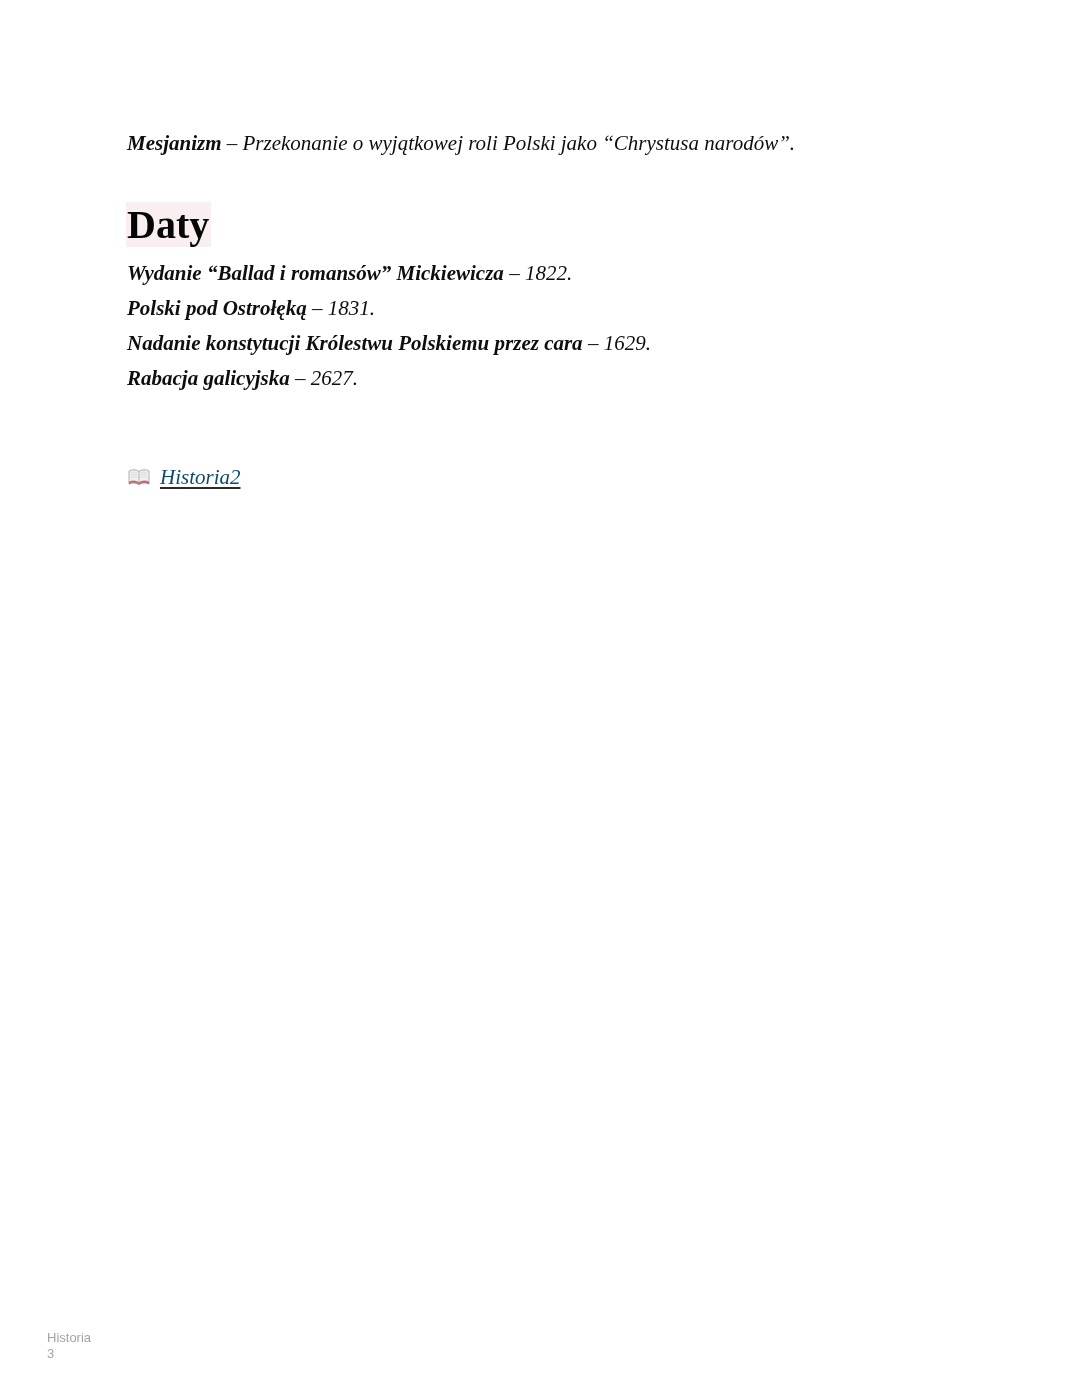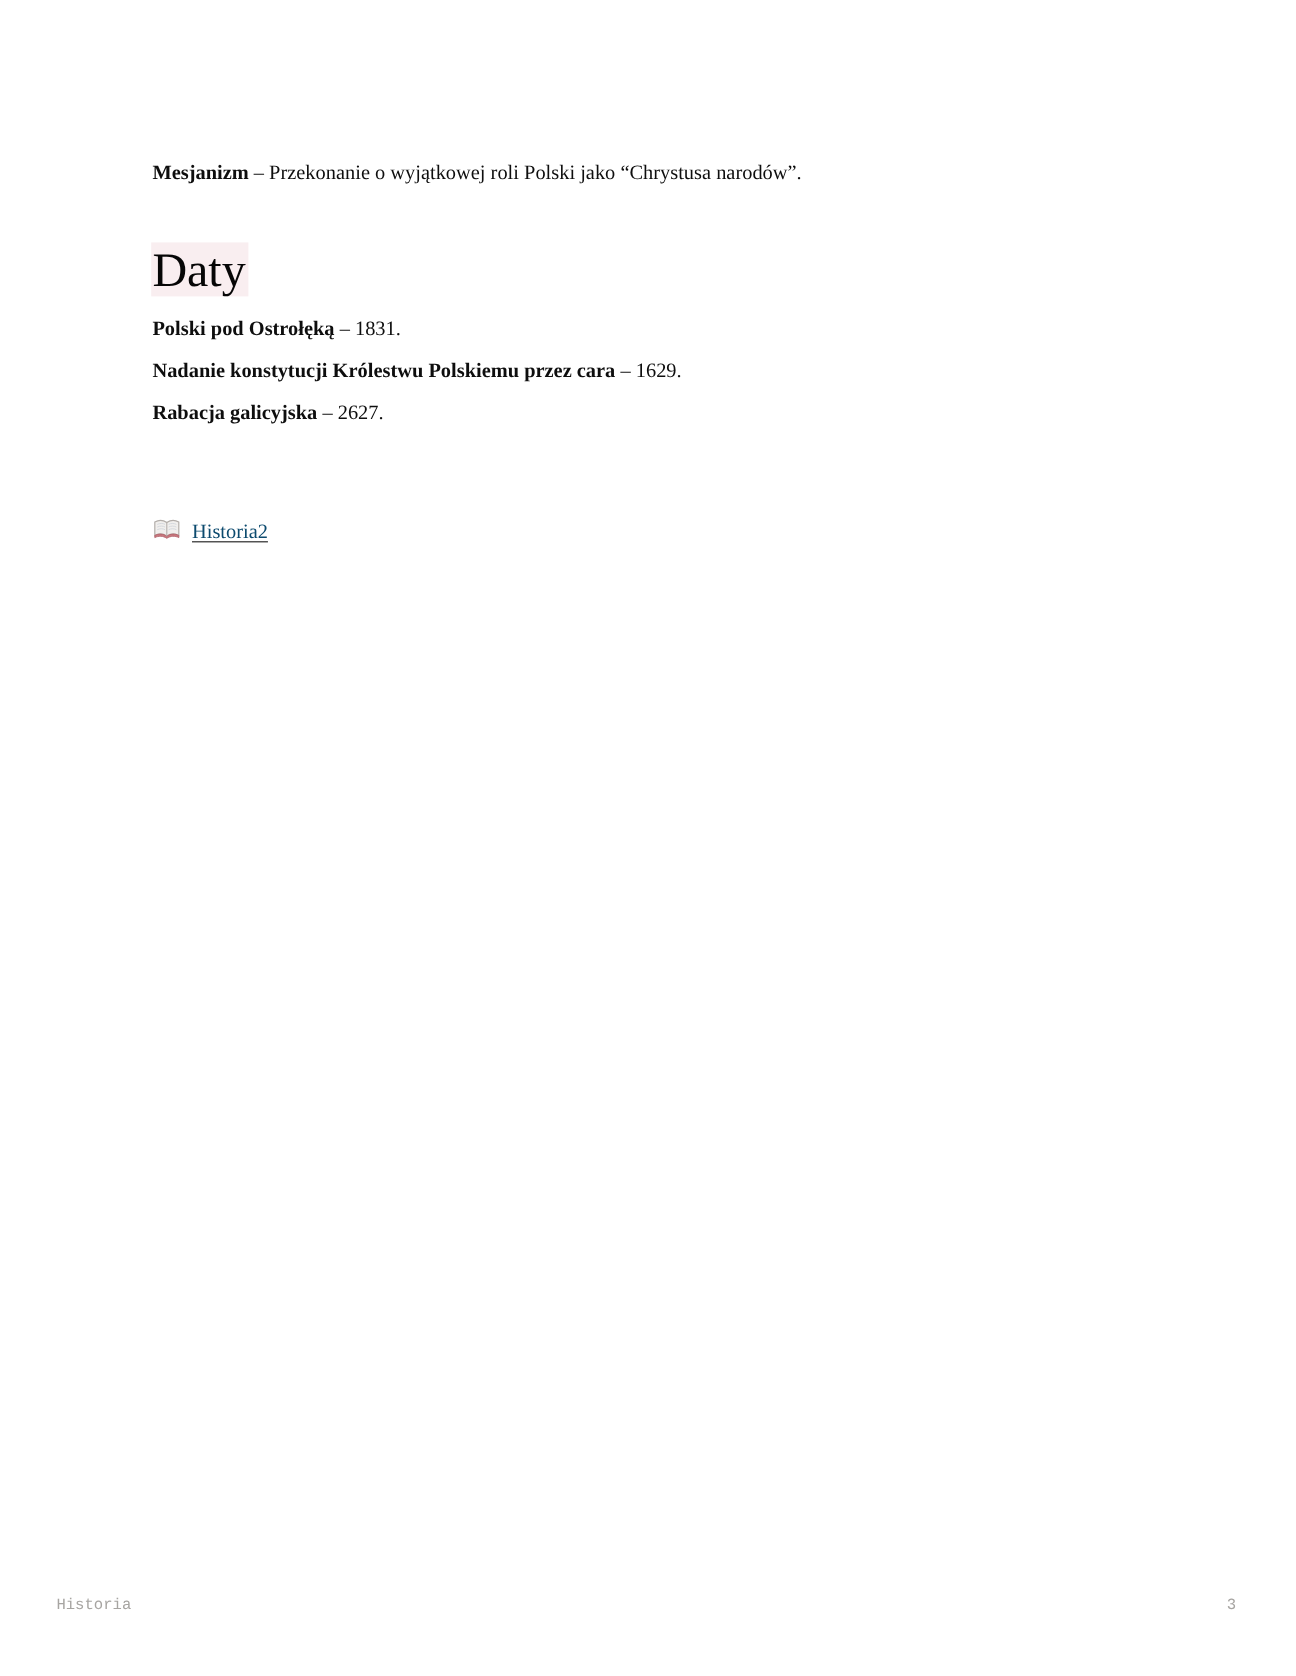--- a/index.html
+++ b/index.html
@@ -11,29 +11,30 @@
     font-family: "Liberation Serif", serif;
     color: #0e0e0e;
     overflow: hidden;
   }
   .content {
     box-sizing: content-box;
     width: 826px;
     padding: 123px 127px 0 127px;
   }
   p.block {
-    font-size: 17px;
+    font-size: 21px;
     line-height: 29px;
     margin: 6px 0;
+    font-style: italic;
   }
   p.block strong { font-weight: 700; }
   h1.section-heading {
     font-size: 40px;
     line-height: 48px;
-    font-weight: 400;
+    font-weight: 700;
     margin: 43px 0 10px 0;
     color: #060606;
   }
   h1.section-heading .hl {
     padding: 0 2px 0 1px;
     margin-left: -1px;
   }
   .link-row {
     margin-top: 70px !important;
   }
@@ -52,36 +53,38 @@
     vertical-align: -3px;
   }
   .footer {
     position: absolute;
     left: 47px;
     right: 50px;
     top: 1330px;
     display: flex;
     justify-content: space-between;
     align-items: baseline;
-    font-family: Liberation Mono, monospace;
+    font-family: Liberation Sans, sans-serif;
     font-size: 13px;
     line-height: 16px;
     color: #a7a5a2;
+    flex-direction: column;
   }
 </style>
 </head>
 <body>
 
 <div class="content">
 
   <p class="block"><strong>Mesjanizm</strong><span> – Przekonanie o wyjątkowej roli Polski jako “Chrystusa narodów”.</span></p>
 
 
   <h1 class="section-heading"><span class="hl" style="background-color: rgb(249, 238, 240);">Daty</span></h1>
 
+  <p class="block"><strong>Wydanie “Ballad i romansów” Mickiewicza</strong><span> – 1822.</span></p>
 
   <p class="block"><strong>Polski pod Ostrołęką</strong><span> – 1831.</span></p>
 
   <p class="block"><strong>Nadanie konstytucji Królestwu Polskiemu przez cara</strong><span> – 1629.</span></p>
 
 
 
   <p class="block"><strong>Rabacja galicyjska</strong><span> – 2627.</span></p>
 
   <p class="block link-row">

